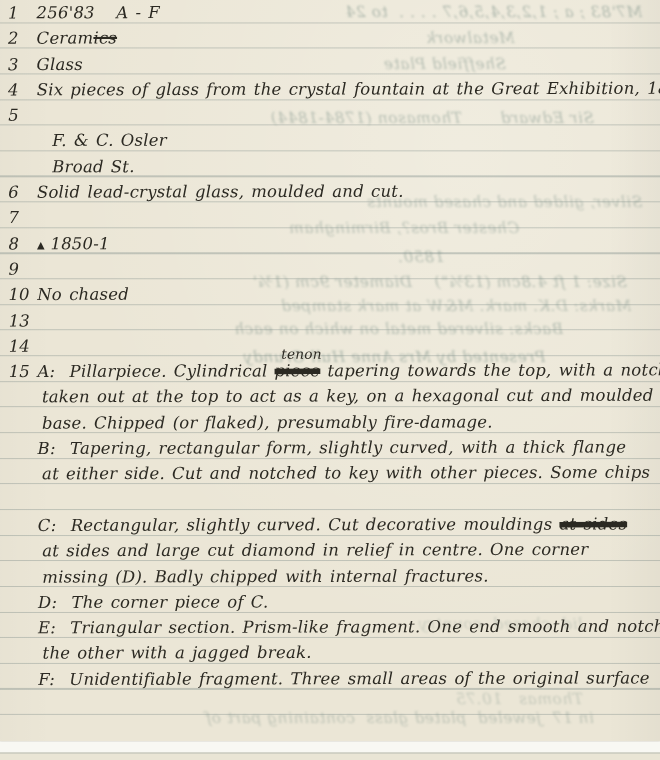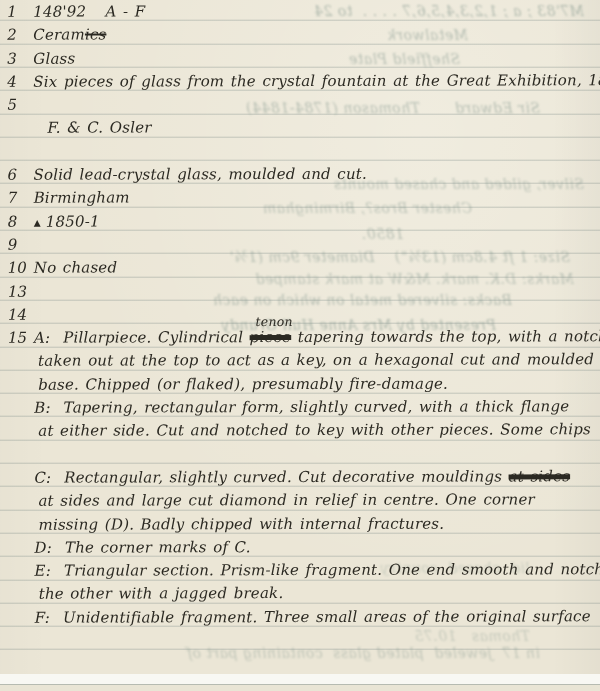--- a/index.html
+++ b/index.html
@@ -84,21 +84,21 @@
         <div class="bfrag" style="top: 271px; right: 26px; width: 340px; opacity: 0.45;">Marks: D.K. mark. M&amp;W at mark stamped</div>
         <div class="bfrag" style="top: 292px; right: 88px; width: 300px; opacity: 0.5;">Backs: silvered metal on which on each.</div>
         <div class="bfrag" style="top: 317px; right: 104px; width: 300px; opacity: 0.55;">Presented by Mrs Anne Hull Grundy</div>
         <div class="bfrag" style="top: 560px; right: 70px; width: 280px; opacity: 0.3;">lid  chased  country</div>
         <div class="bfrag" style="top: 628px; right: 70px; width: 240px; opacity: 0.35;">Thomas   10.75</div>
         <div class="bfrag" style="top: 645px; right: 60px; width: 480px; opacity: 0.4;">in 17  jeweled  plated glass  containing part of</div>
       </div>
     <div class="lines" id="lines">
         <div class="line num">
           <span class="gutter">1</span>
-          <span class="text"><span class="seg">148'92   A - F</span></span>
+          <span class="text"><span class="seg">256'83   A - F</span></span>
         </div>
         <div class="line num">
           <span class="gutter">2</span>
           <span class="text"><span class="seg">Ceram</span><span class="seg strike">ics</span></span>
         </div>
         <div class="line num">
           <span class="gutter">3</span>
           <span class="text"><span class="seg">Glass</span></span>
         </div>
         <div class="line num">
@@ -108,28 +108,28 @@
         <div class="line num">
           <span class="gutter">5</span>
           <span class="text"></span>
         </div>
         <div class="line maker">
           <span class="gutter"></span>
           <span class="text"><span class="seg">F. &amp; C. Osler</span></span>
         </div>
         <div class="line maker">
           <span class="gutter"></span>
+          <span class="text"><span class="seg">Broad St.</span></span>
         </div>
         <div class="line num">
           <span class="gutter">6</span>
           <span class="text"><span class="seg">Solid lead-crystal glass, moulded and cut.</span></span>
         </div>
         <div class="line num">
           <span class="gutter">7</span>
-          <span class="text"><span class="seg">Birmingham</span></span>
         </div>
         <div class="line num">
           <span class="gutter">8</span>
           <span class="text"><span class="seg caret">▲</span><span class="seg">1850-1</span></span>
         </div>
         <div class="line num">
           <span class="gutter">9</span>
           <span class="text"></span>
         </div>
         <div class="line num">
@@ -174,21 +174,21 @@
         <div class="line cont">
           <span class="gutter"></span>
           <span class="text"><span class="seg">at sides and large cut diamond in relief in centre. One corner</span></span>
         </div>
         <div class="line cont">
           <span class="gutter"></span>
           <span class="text"><span class="seg">missing (D). Badly chipped with internal fractures.</span></span>
         </div>
         <div class="line body">
           <span class="gutter"></span>
-          <span class="text"><span class="seg">D:  The corner marks of C.</span></span>
+          <span class="text"><span class="seg">D:  The corner piece of C.</span></span>
         </div>
         <div class="line body">
           <span class="gutter"></span>
           <span class="text"><span class="seg">E:  Triangular section. Prism-like fragment. One end smooth and notched,</span></span>
         </div>
         <div class="line cont">
           <span class="gutter"></span>
           <span class="text"><span class="seg">the other with a jagged break.</span></span>
         </div>
         <div class="line body">

